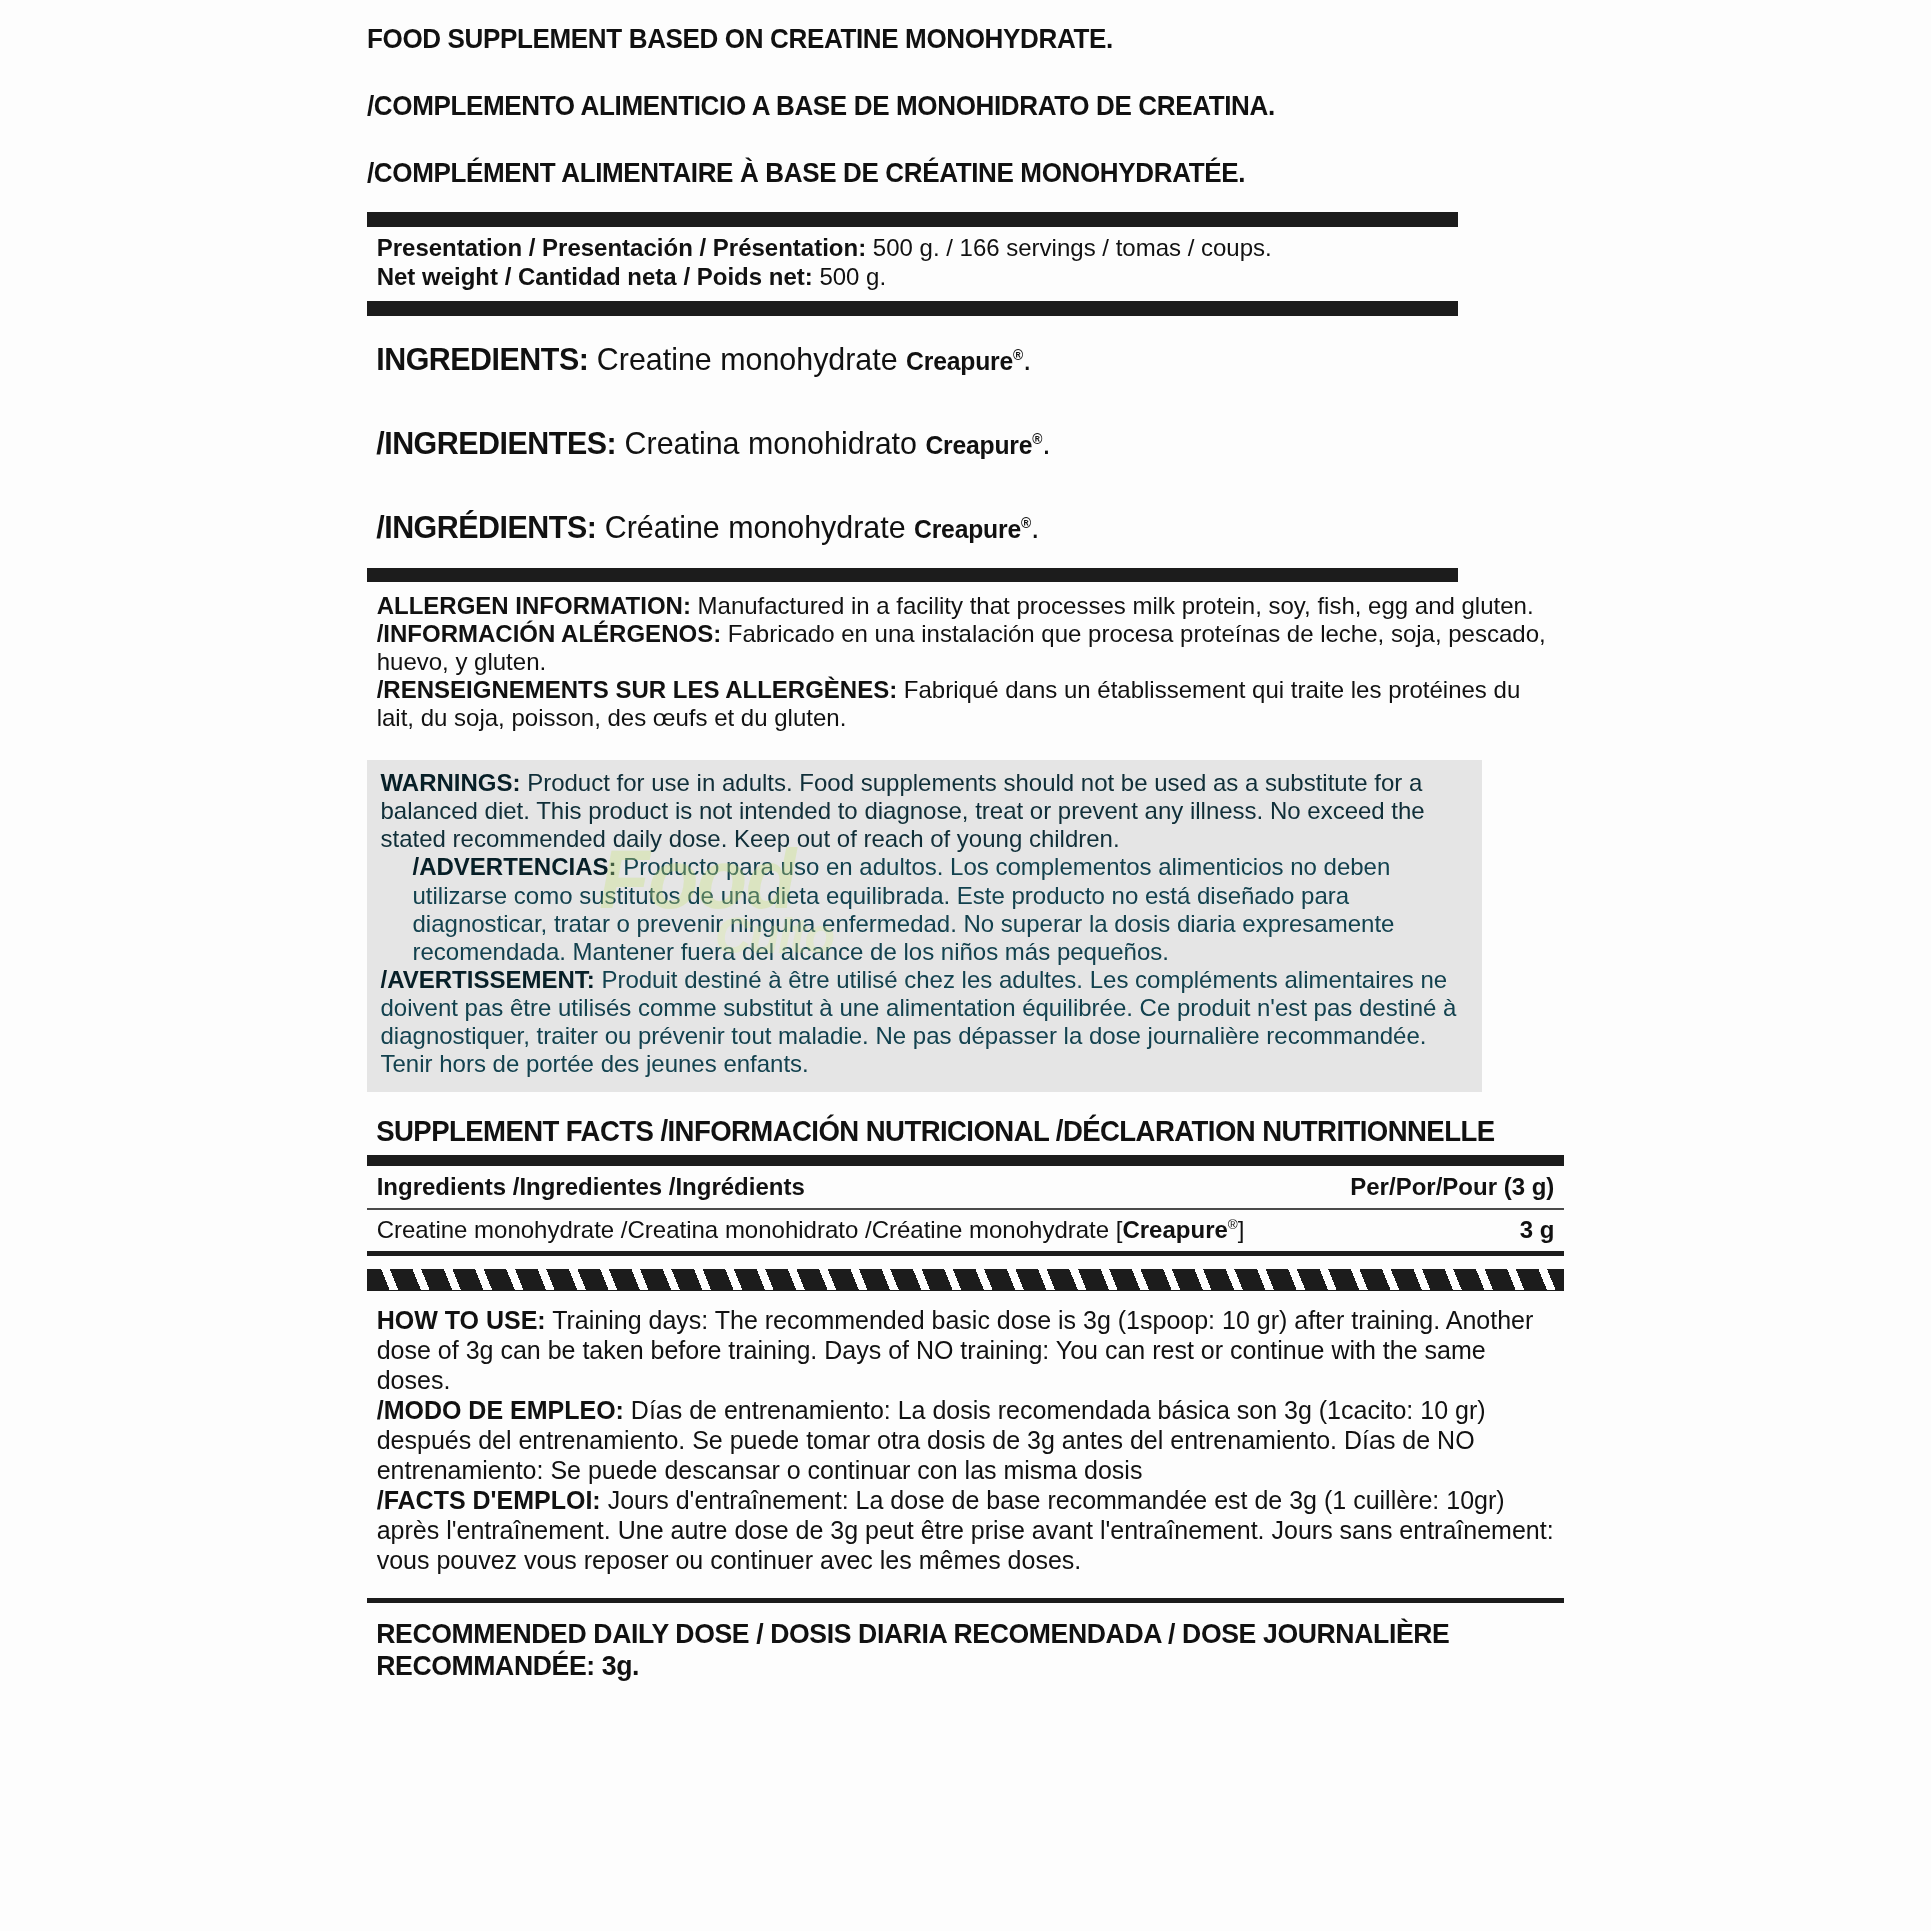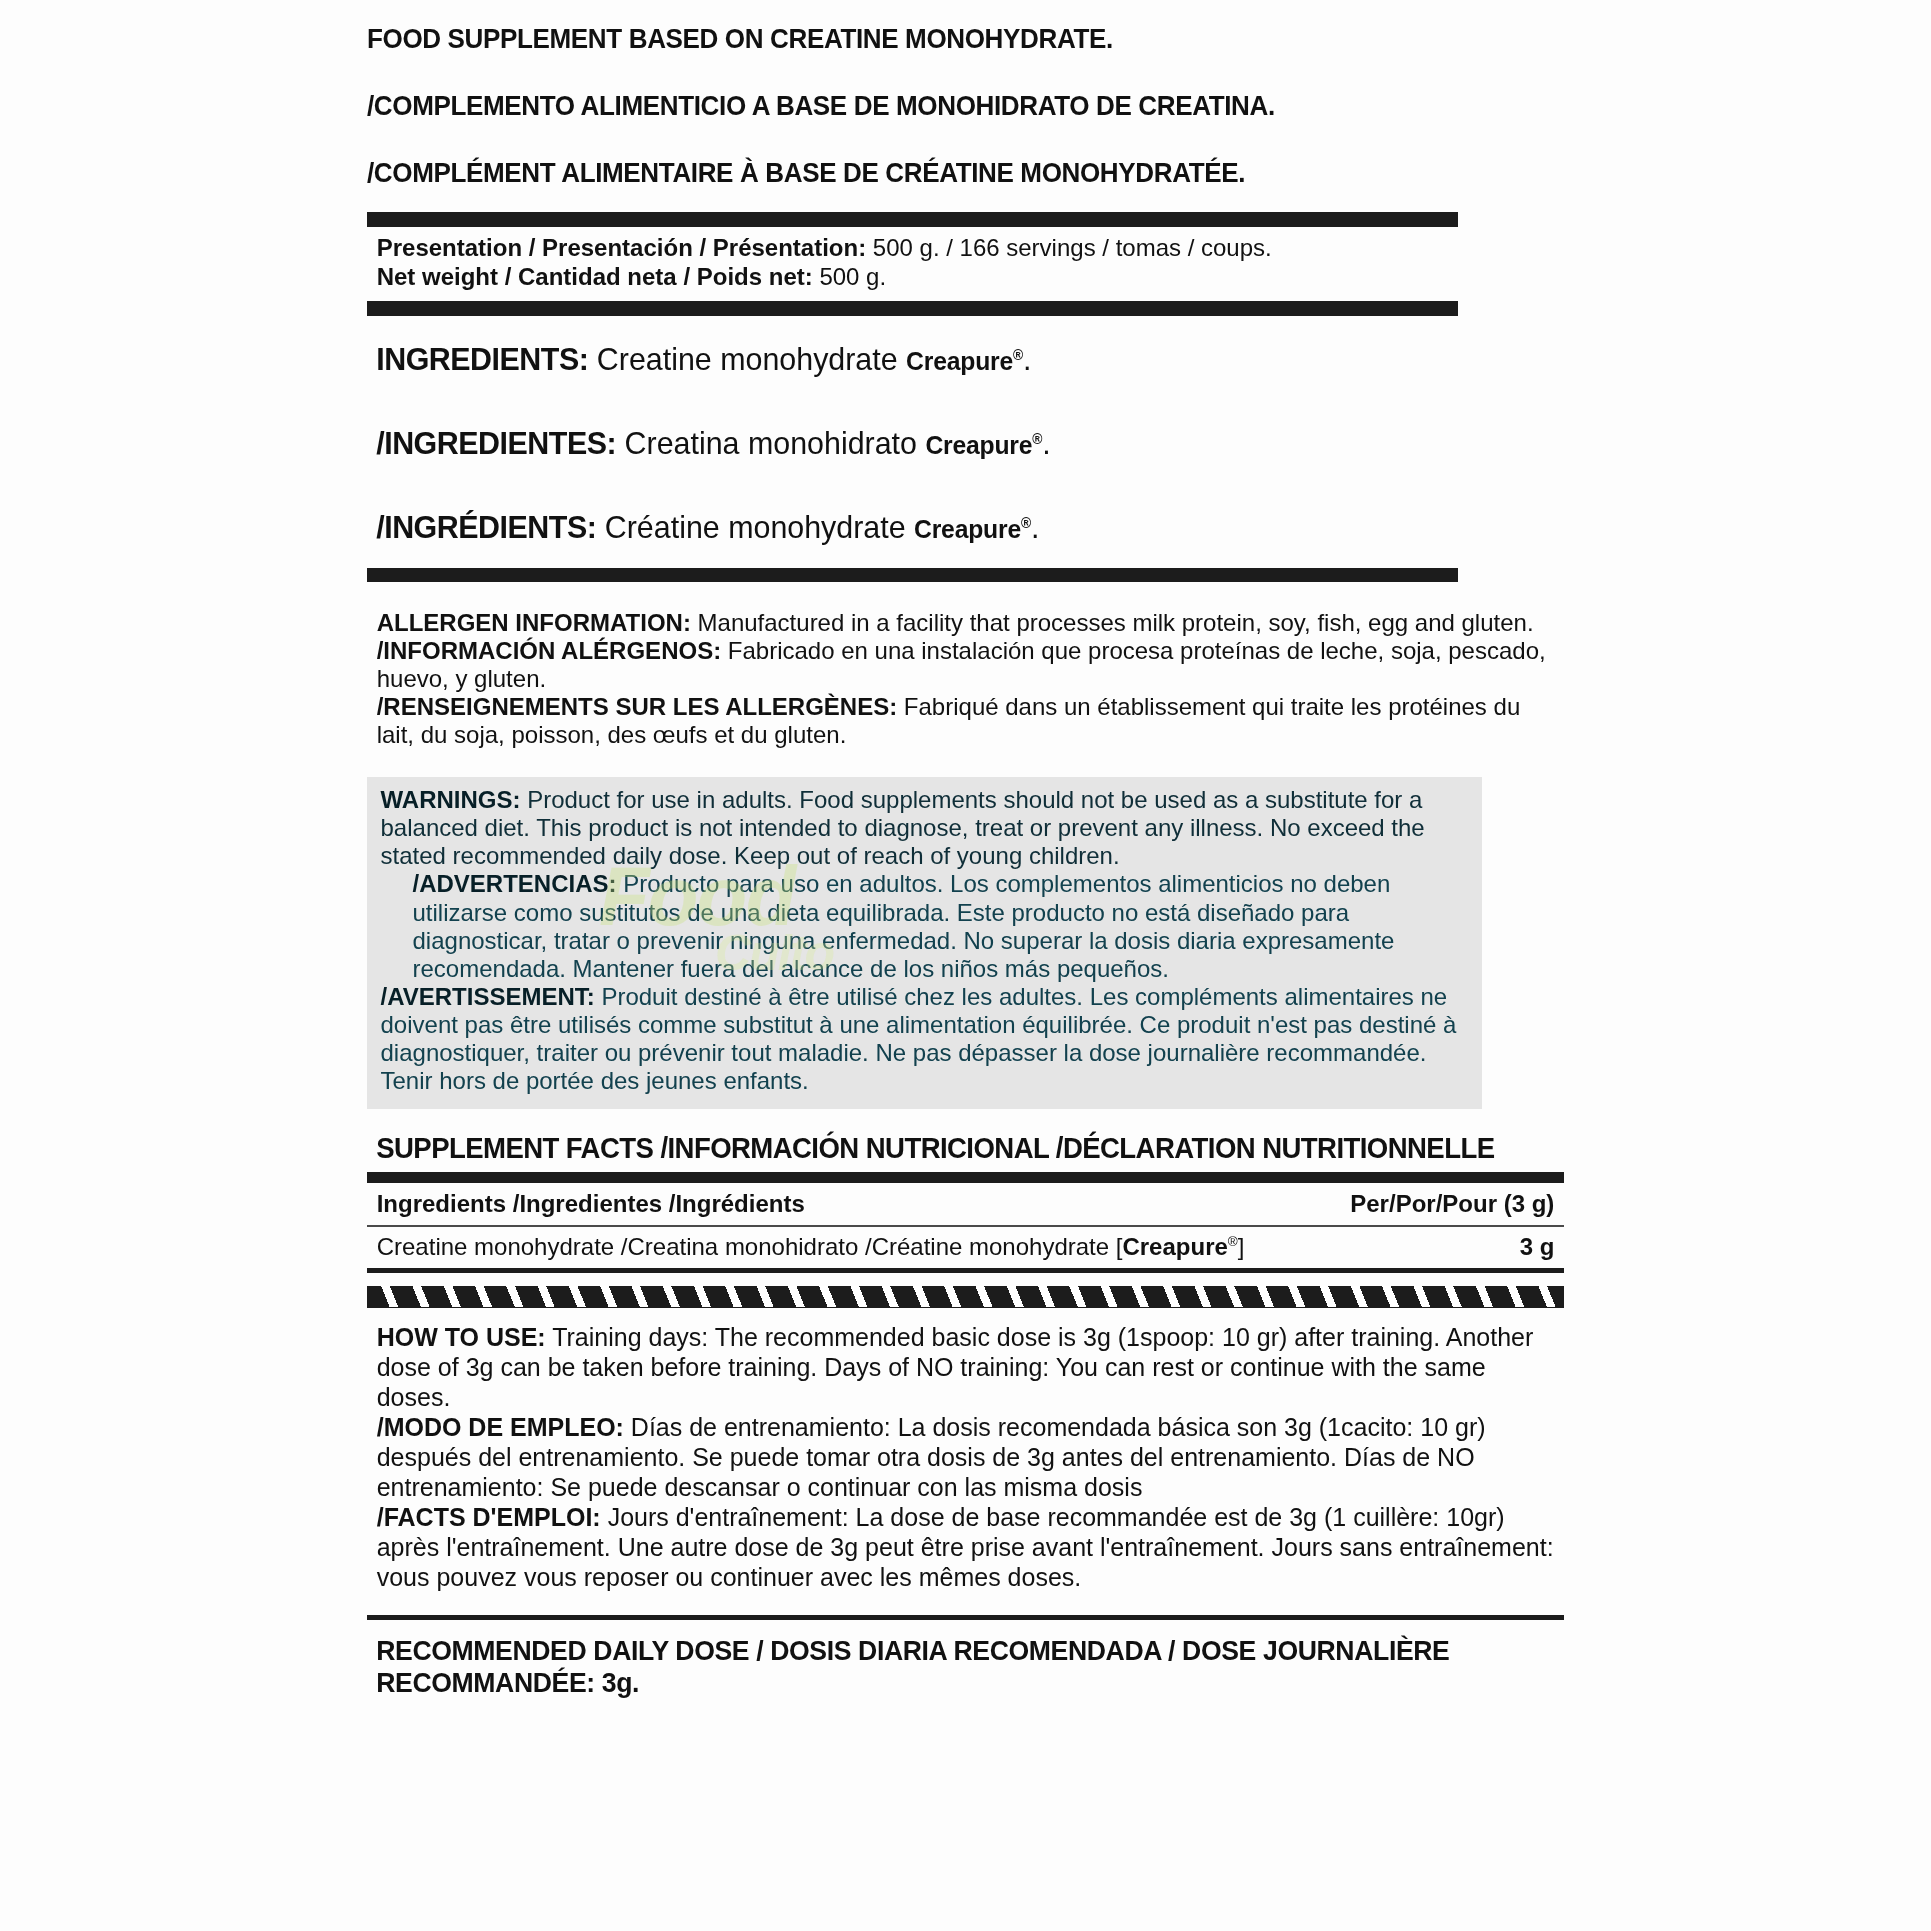--- a/index.html
+++ b/index.html
@@ -110,21 +110,20 @@
     font-size: 26px;
     letter-spacing: -0.2px;
   }
   .ing-line .brand sup { font-size: 14.5px; vertical-align: super; }
 
   
   .allergen {
     padding: 9.7px 9.7px 13.5px 9.7px;
     font-size: 24px;
     line-height: 1.17;
-    margin-top: 17px;
   }
   .allergen .hd { font-weight: bold; }
 
   
   .warnings-wrap {
     position: relative;
     margin-top: 13.5px;
     width: 1115px;
   }
   .warnings {

